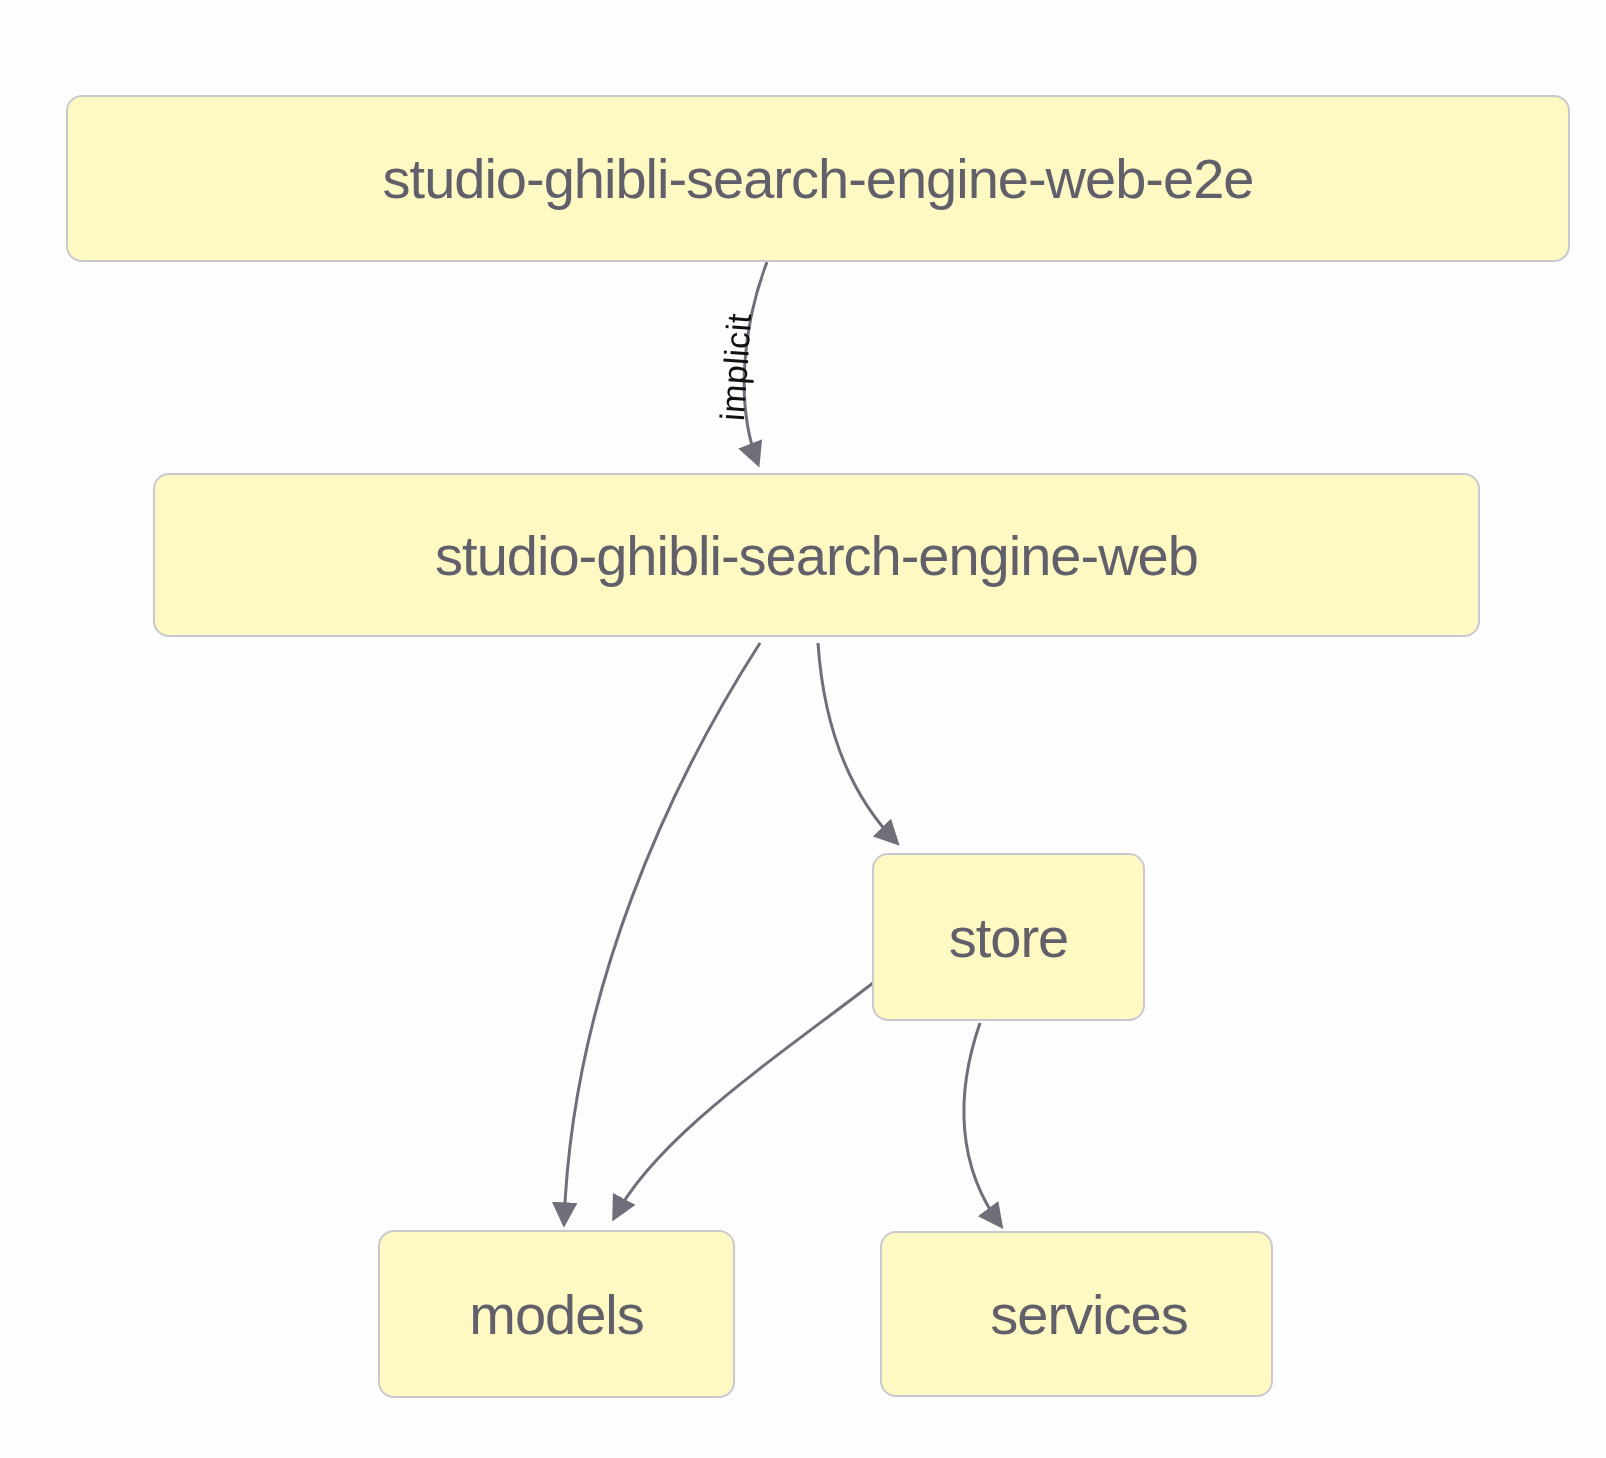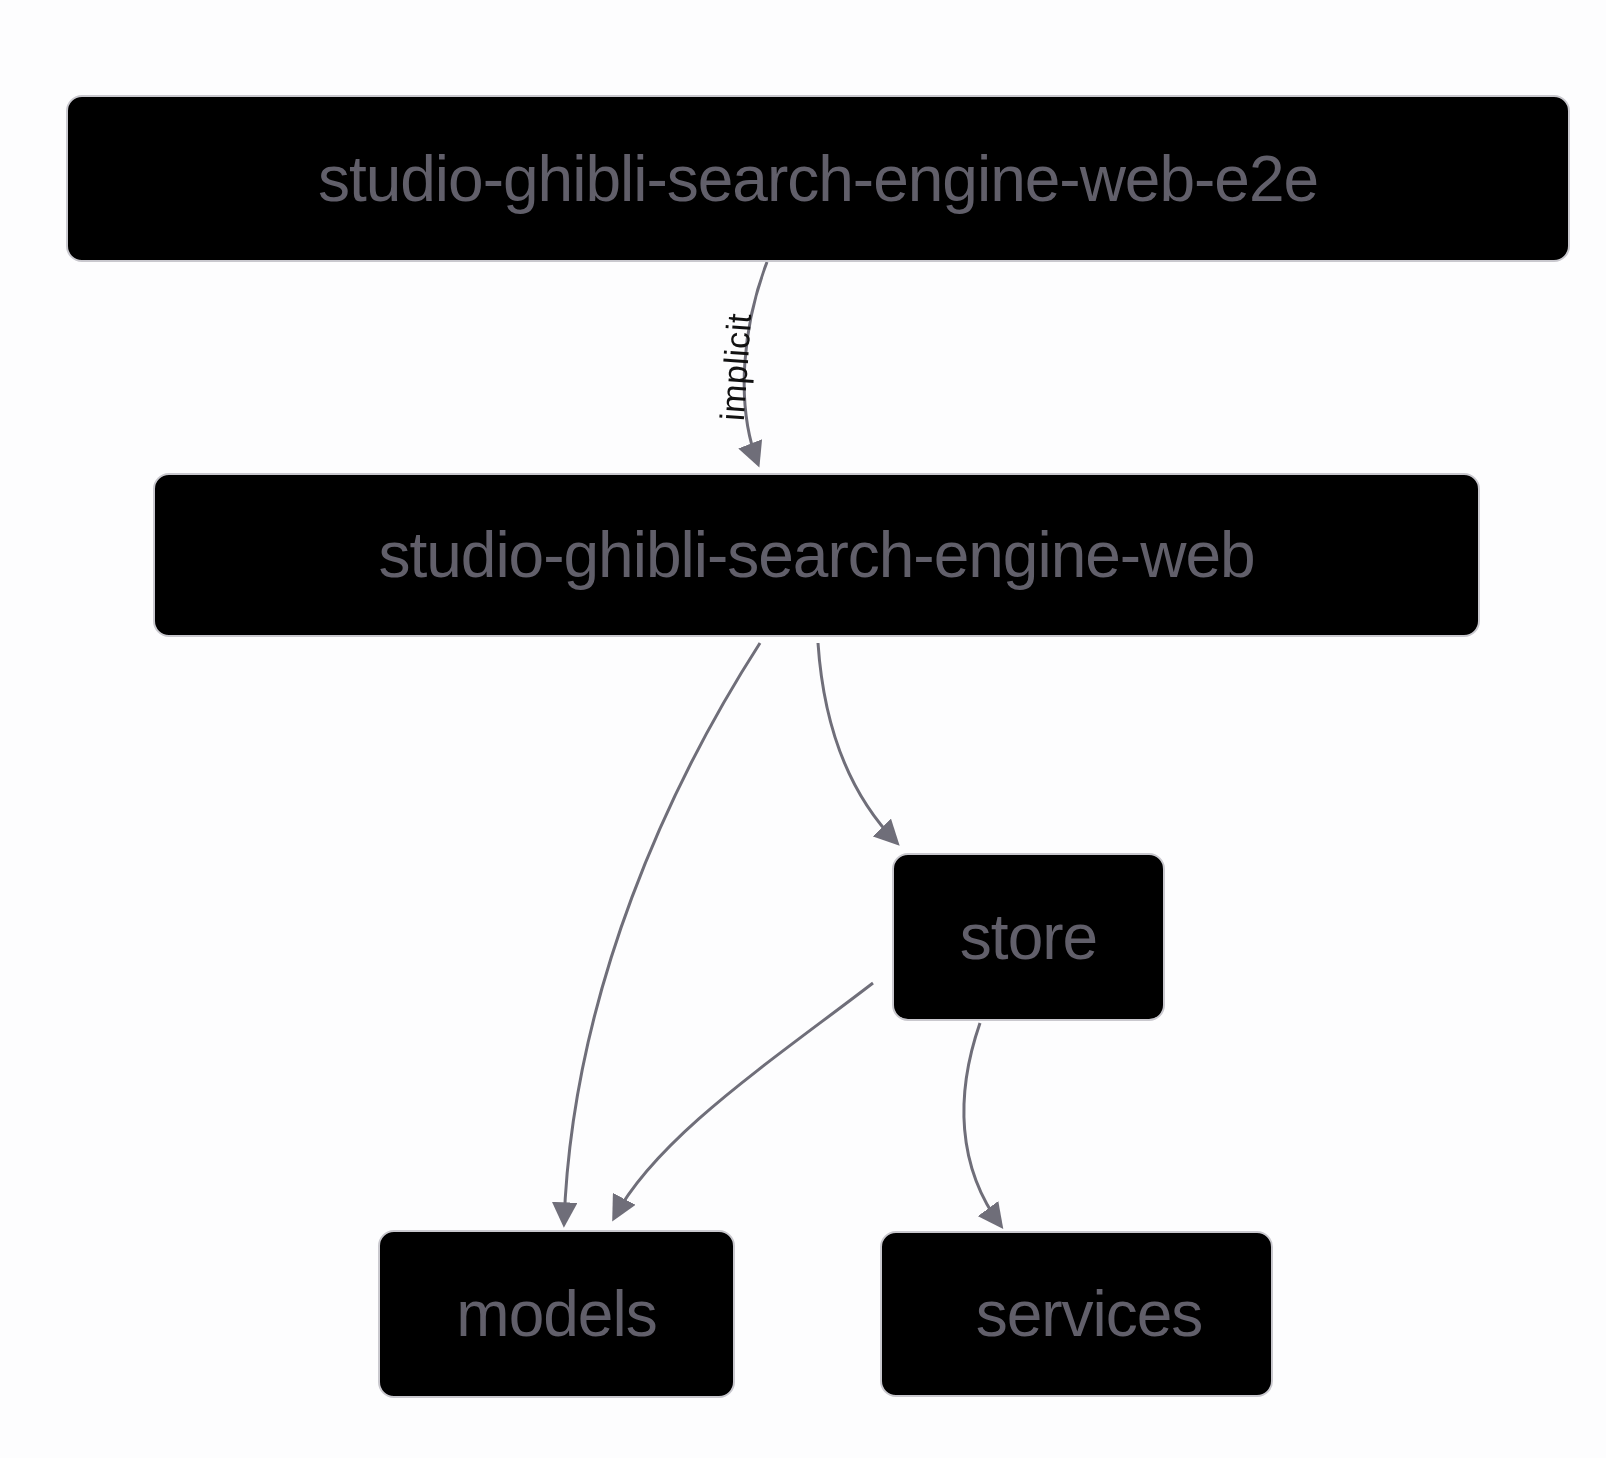--- a/index.html
+++ b/index.html
@@ -25,33 +25,33 @@
   svg.edges path.edge {
     fill: none;
     stroke: #6f6e79;
     stroke-width: 3;
   }
   .node {
     position: absolute;
     display: flex;
     align-items: center;
     justify-content: center;
-    background: #000000;
+    background: #fef9c3;
     border: 2.5px solid #c9c8ce;
     border-radius: 16px;
     color: #615f6a;
-    font-size: 64px;
+    font-size: 56px;
     letter-spacing: -1px;
     white-space: nowrap;
     box-sizing: border-box;
     cursor: pointer;
   }
   .node-e2e      { left: 66px;  top: 95px;   width: 1504px; height: 167px; }
   .node-web      { left: 153px; top: 473px;  width: 1327px; height: 164px; }
-  .node-store    { left: 872px; top: 853px;  width: 273px;  height: 168px; margin-left: 20px; }
+  .node-store    { left: 872px; top: 853px;  width: 273px;  height: 168px; }
   .node-models   { left: 378px; top: 1230px; width: 357px;  height: 168px; }
   .node-services { left: 880px; top: 1231px; width: 393px;  height: 166px; padding-left: 25px; }
   .edge-label {
     position: absolute;
     left: 736px;
     top: 367px;
     transform: translate(-50%, -50%) rotate(-86deg);
     transform-origin: center center;
     color: #111111;
     font-size: 34px;

